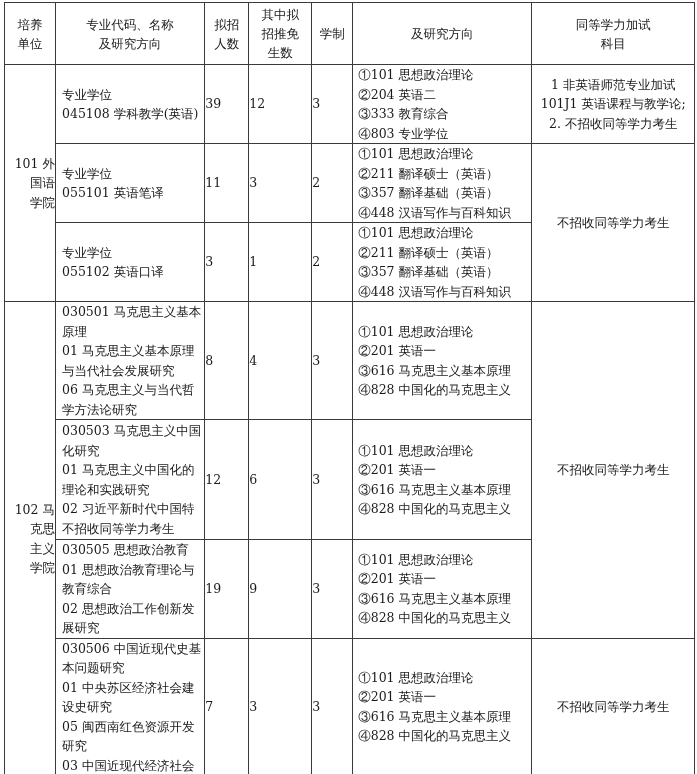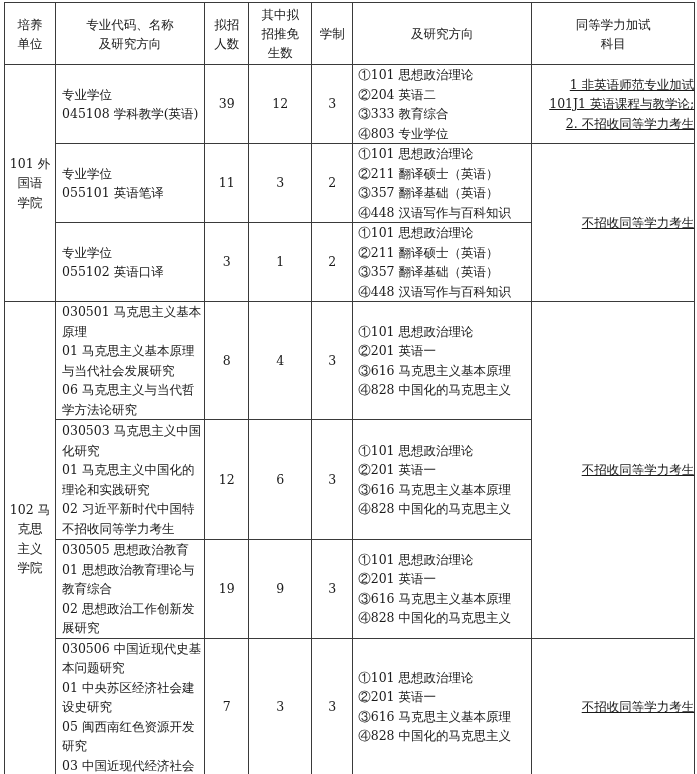--- a/index.html
+++ b/index.html
@@ -2,25 +2,25 @@
 <html><head>
 <meta charset="utf-8">
 <style>
   html, body { margin:0; padding:0; background:#ffffff; }
   body { width:697px; height:774px; overflow:hidden; position:relative;
          font-family:"DejaVu Serif","Liberation Serif",serif; color:#1a1a1a; }
   .tbl { position:absolute; left:4px; top:2px; border-collapse:collapse; table-layout:fixed;
          font-size:12.5px; line-height:19.5px; }
   .tbl td, .tbl th { border:1.5px solid #3a3a3a; padding:0; vertical-align:middle; font-weight:normal; }
   .tbl th { text-align:center; line-height:19px; }
-  .c-unit { text-align:center; }
+  .c-unit { text-align:right; }
   .c-major { text-align:left; padding-left:6px !important; padding-right:3px !important; }
-  .c-num { text-align:center; }
+  .c-num { text-align:left; }
   .c-exam { text-align:left; padding-left:5px !important; }
-  .c-extra { text-align:right;text-decoration:underline; }
+  .c-extra { text-align:center; }
   .line { display:block; white-space:nowrap; }
 </style>
 </head>
 <body>
 
 <table class="tbl">
   <colgroup>
     <col style="width:51px">
       <col style="width:147px">
       <col style="width:44px">

